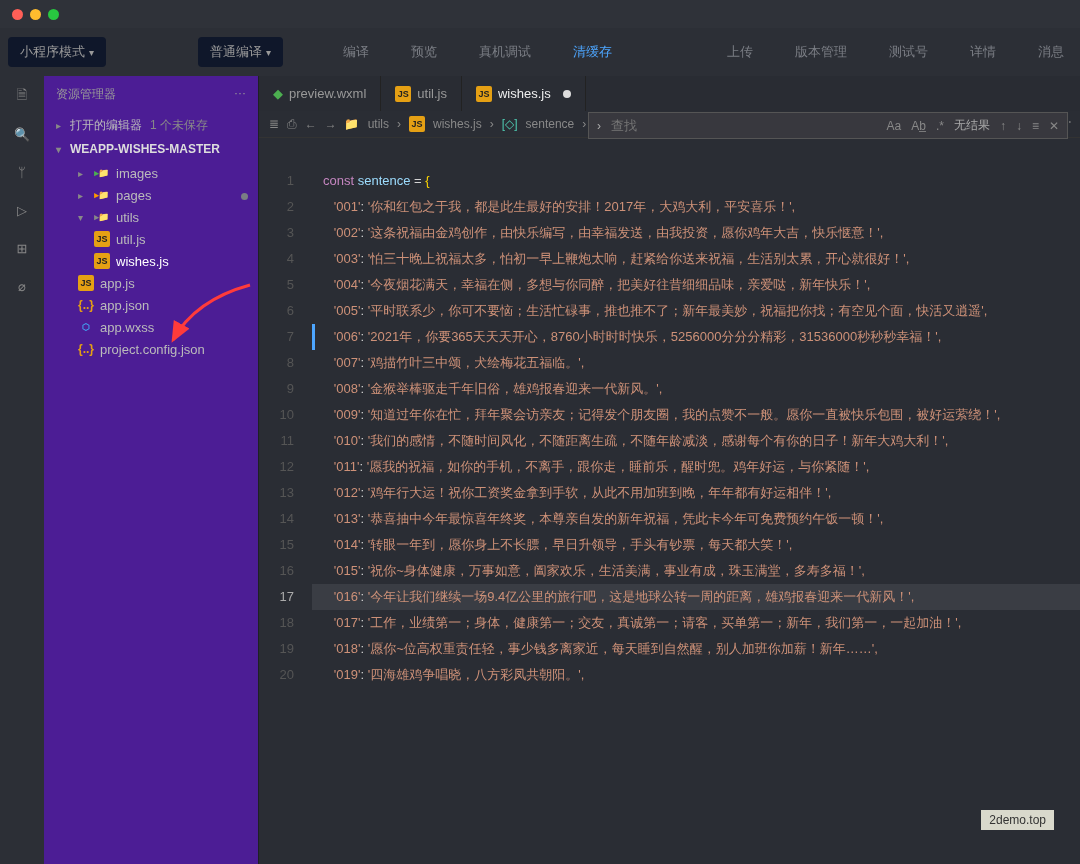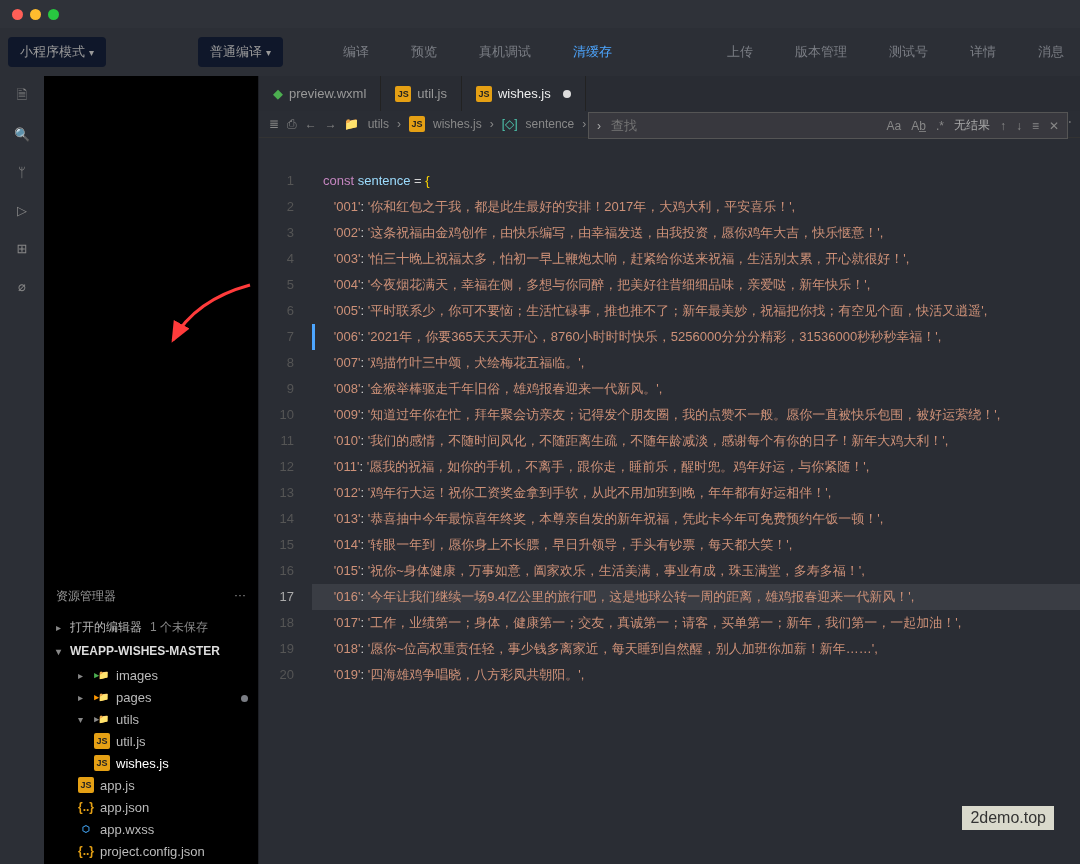--- a/index.html
+++ b/index.html
@@ -7,21 +7,21 @@
 .titlebar { height:28px; display:flex; align-items:center; padding:0 12px; background:#2f3239; }
 .tlight { width:11px; height:11px; border-radius:50%; margin-right:7px; }
 .topbar { height:48px; display:flex; align-items:center; background:#2c2f36; padding:0 8px; gap:6px; }
 .pill { background:#0f172a; border-radius:4px; padding:6px 12px; color:#999; display:flex; align-items:center; gap:4px; }
 .flex1 { flex:1; }
 .toplink { color:#7a7d84; padding:0 8px; font-size:13px;margin-left:20px; }
 .toplink.blue { color:#4da6ff; }
 .main { display:flex; height:788px; }
 .activity { width:44px; background:#2c2f36; display:flex; flex-direction:column; align-items:center; padding-top:8px; gap:14px; }
 .act-ico { width:24px; height:24px; color:#888; cursor:pointer; display:flex; align-items:center; justify-content:center; }
-.sidebar { width:215px; background:#000000; display:flex; flex-direction:column; border-right:1px solid #1e2026;justify-content:flex-end; }
+.sidebar { width:215px; background:#4c1d95; display:flex; flex-direction:column; border-right:1px solid #1e2026; }
 .side-hdr { padding:10px 12px; display:flex; justify-content:space-between; color:#999; font-size:12px; }
 .side-sec { padding:4px 12px; color:#bbb; font-size:12px; display:flex; align-items:center; gap:4px; }
 .side-sec .badge { color:#888; margin-left:4px; }
 .tree { padding:2px 0; }
 .tree-item { padding:3px 8px 3px 22px; display:flex; align-items:center; gap:6px; color:#bbb; cursor:pointer; font-size:13px; position:relative; }
 .tree-item.d1{padding-left:34px;} .tree-item.d2{padding-left:50px;}
 .tree-item.sel { color:#fff; }
 .fico { width:16px; height:16px; display:inline-flex; align-items:center; justify-content:center; border-radius:2px; font-size:9px; font-weight:bold; }
 .fico.js{ background:#e5a014; color:#222; }
 .fico.json{ color:#e5a014; font-size:12px;}
@@ -43,21 +43,21 @@
 .code { flex:1; display:flex; overflow:hidden; font-family:Menlo,Consolas,monospace; font-size:13px; padding-top:30px;}
 .gutter { width:45px; text-align:right; color:#555; padding-right:10px; }
 .gutter .ln { height:26px; line-height:26px; }
 .gutter .ln.cur{ color:#aaa; }
 .src { flex:1; padding-left:8px; overflow:hidden; }
 .line { min-height:26px; line-height:26px; white-space:pre-wrap; word-break:break-all; border-left:3px solid transparent; padding-left:8px;}
 .line.hi { background:#3a3d44; }
 .line.marked { border-left-color:#4da6ff; }
 .kw{color:#c586c0;} .vn{color:#9cdcfe;} .op{color:#d4d4d4;} .br{color:#ffd700;}
 .str{color:#ce9178;} .pc{color:#d4d4d4;}
-.watermark { position:absolute; right:26px; bottom:34px; background:#d9d9cc; color:#333; font-size:16px; padding:3px 8px; z-index:6;}
+.watermark { position:absolute; right:26px; bottom:34px; background:#d9d9cc; color:#333; font-size:12px; padding:3px 8px; z-index:6;}
 .rightpanel { position:absolute; right:8px; top:38px; display:flex; gap:10px; color:#888; }
 </style>
 </head>
 <body>
 
 <div class="titlebar">
   <div class="tlight" style="background:#ff5f57"></div>
   <div class="tlight" style="background:#febc2e"></div>
   <div class="tlight" style="background:#28c840"></div>
 </div>

